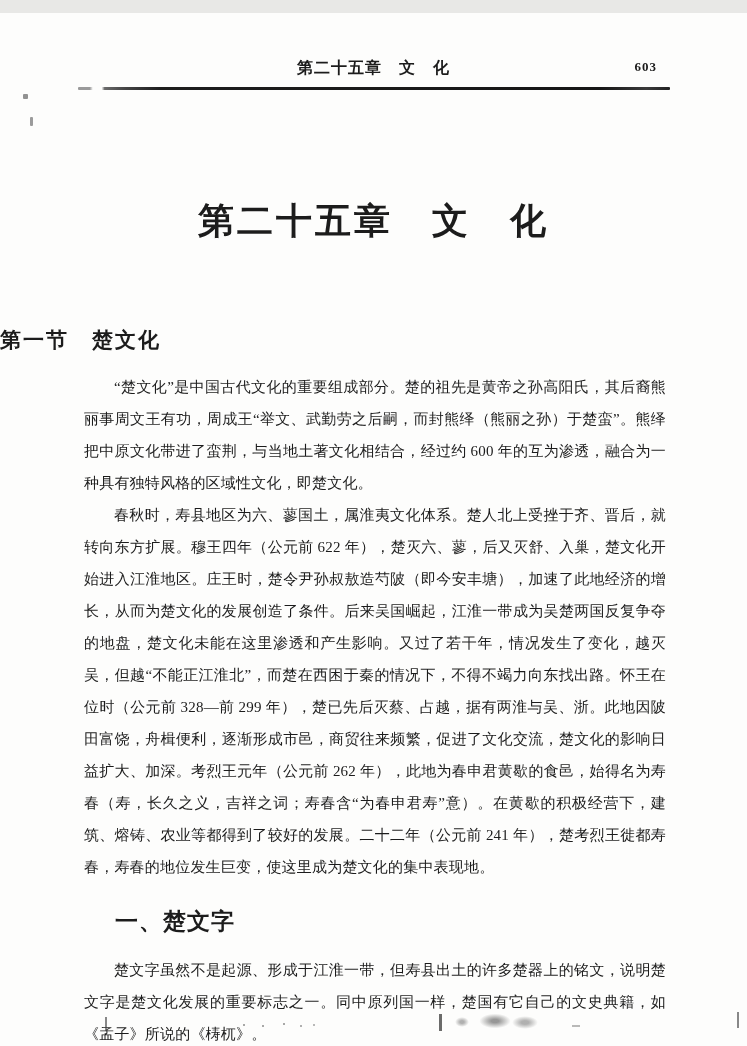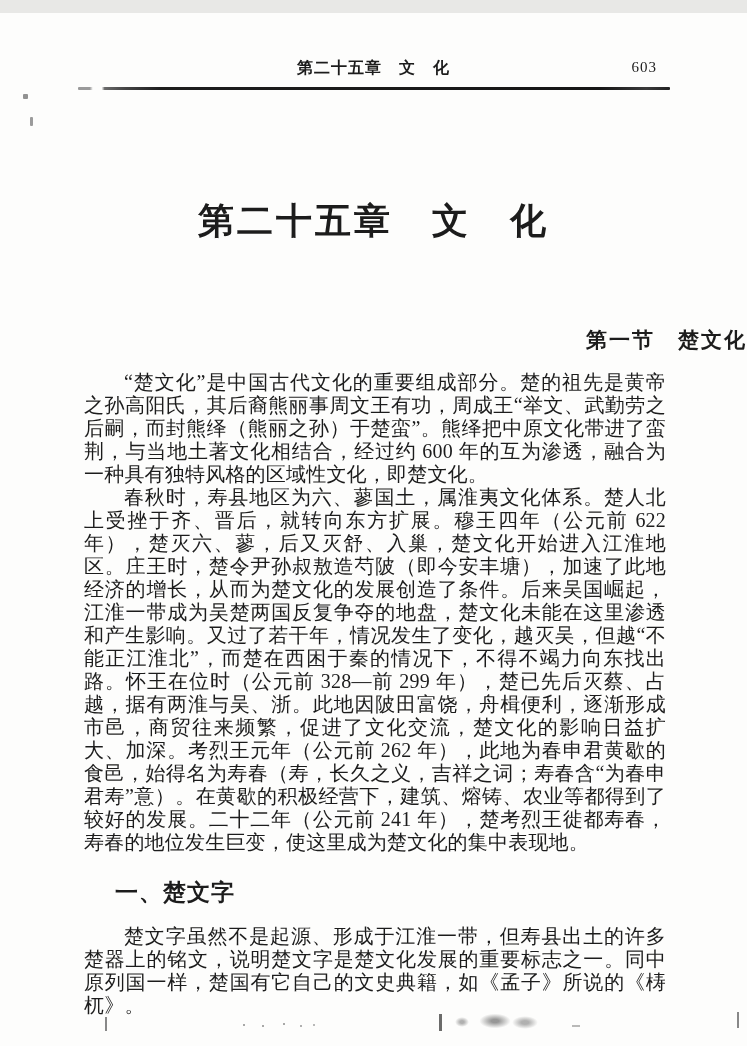--- a/index.html
+++ b/index.html
@@ -24,22 +24,22 @@
     position: absolute;
     left: 0; right: 0;
     text-align: center;
     font-size: 16px;
     font-weight: bold;
     letter-spacing: 1px;
   }
   .page-number {
     position: absolute;
     right: 90px; top: 1px;
-    font-size: 15px;
-    font-weight: normal;
+    font-size: 13px;
+    font-weight: bold;
     letter-spacing: 1px;
   }
   .header-rule {
     position: absolute;
     top: 74px; left: 78px; width: 592px;
     height: 3px;
     background: linear-gradient(to right,
       #9a9a9a 0%, #9a9a9a 2%, transparent 2.5%, transparent 4%,
       #6a6a6a 4.5%, #444 8%, #1d1d1d 14%, #161616 88%, #3a3a3a 96%, #222 100%);
     border-radius: 1px;
@@ -50,36 +50,36 @@
     position: absolute;
     top: 160px; left: 0; right: 0;
     text-align: center;
     font-size: 36px;
     font-weight: bold;
     letter-spacing: 3px;
   }
   .section-title {
     position: absolute;
     top: 296px; left: 0; right: 0;
-    text-align: right;
+    text-align: left;
     font-size: 21px;
     font-weight: bold;
     letter-spacing: 2px;
   }
 
   
   .body-block {
     position: absolute;
     top: 358px; left: 84px;
     width: 582px;
   }
   .body-block p {
     margin: 0;
-    font-size: 20px;
-    line-height: 23px;
+    font-size: 15px;
+    line-height: 32px;
     text-align: justify;
     text-justify: inter-ideograph;
     text-indent: 2em;
     letter-spacing: 0.2px;
   }
   .subsection-heading {
     margin: 23px 0 17px 31px;
     font-size: 23px;
     font-weight: bold;
     letter-spacing: 1px;

